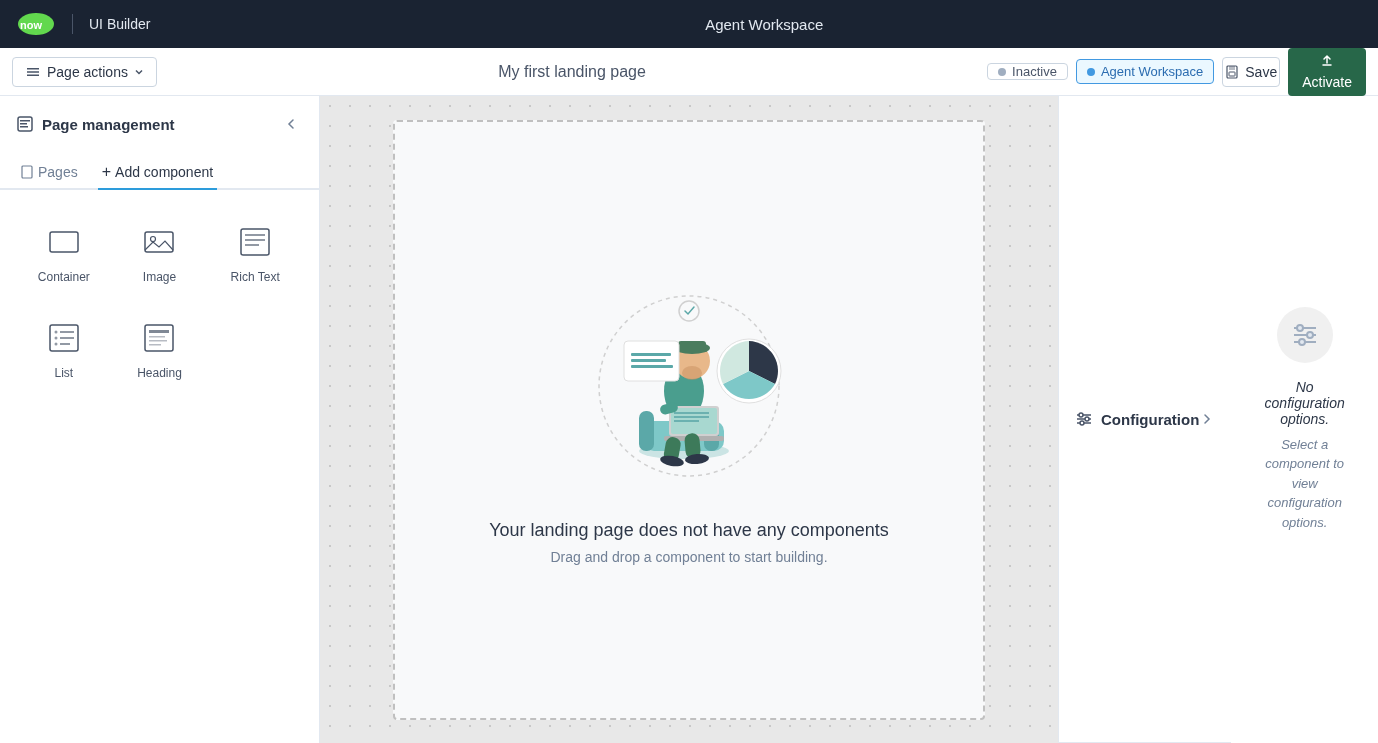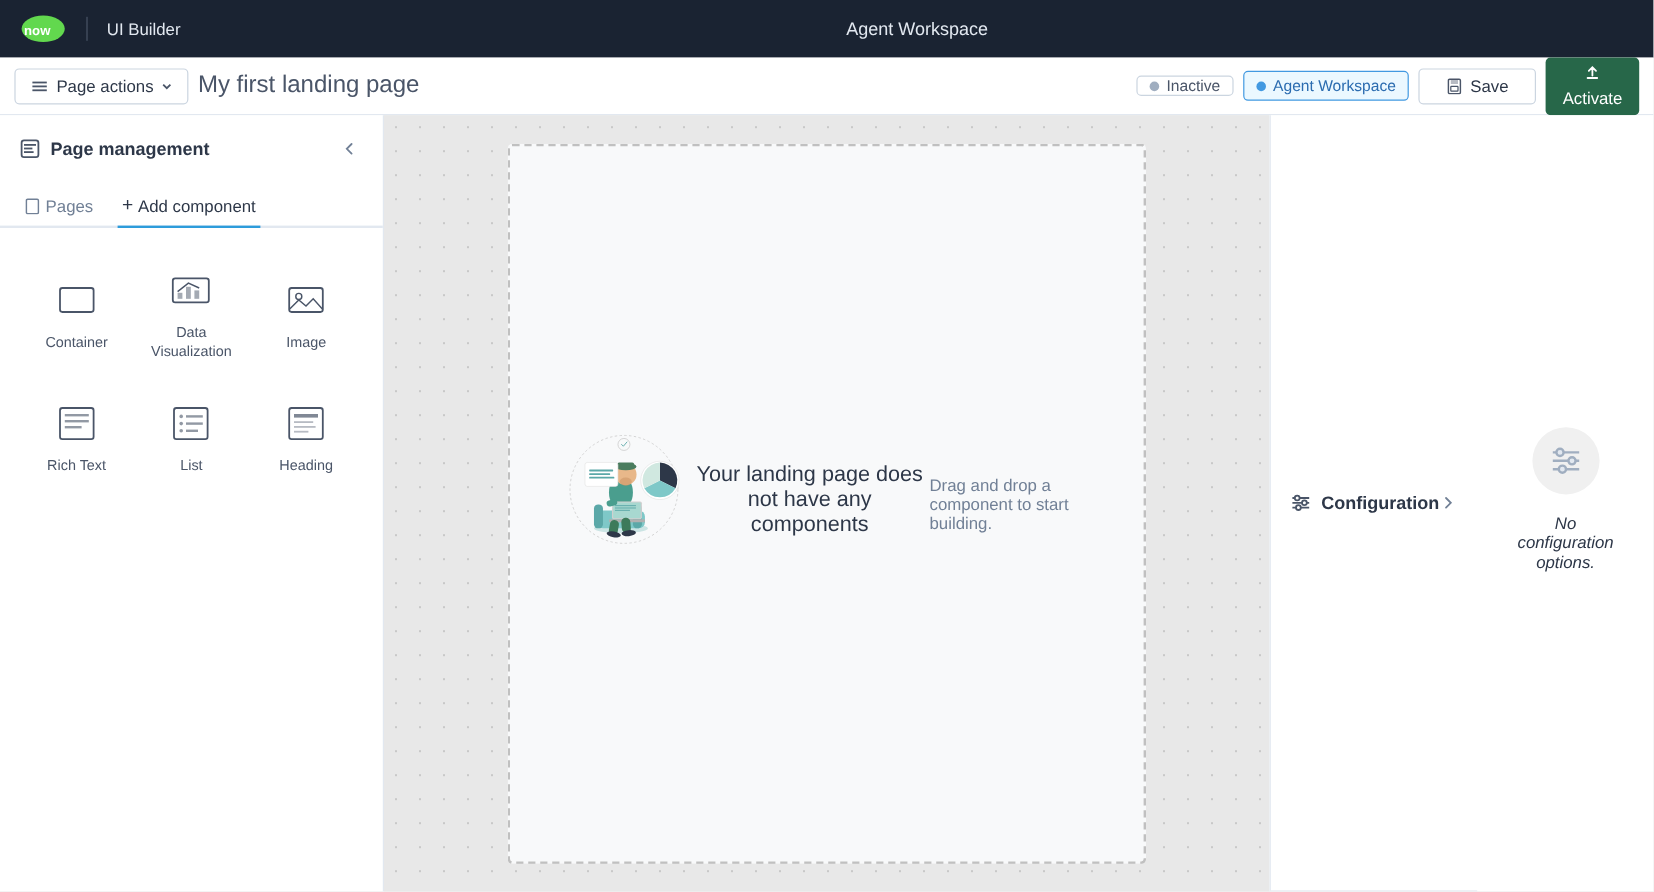--- a/index.html
+++ b/index.html
@@ -55,22 +55,22 @@
       padding: 6px 12px;
       border: 1px solid #cbd5e0;
       background: white;
       border-radius: 4px;
       cursor: pointer;
       font-size: 14px;
       color: #2d3748;
     }
     .actions-center {
       flex: 1;
-      text-align: left;
-      font-size: 20px;
+      text-align: center;
+      font-size: 16px;
       color: #4a5568;
     }
     .actions-right {
       display: flex;
       align-items: center;
       gap: 8px;
     }
     .status-badge {
       display: flex;
       align-items: center;
@@ -96,21 +96,21 @@
       border: 1px solid #4299e1;
       border-radius: 4px;
       font-size: 13px;
       color: #2b6cb0;
       background: #ebf8ff;
     }
     .save-btn {
       display: flex;
       align-items: center;
       gap: 6px;
-      padding: 6px 22px;
+      padding: 6px 2px;
       border: 1px solid #cbd5e0;
       background: white;
       border-radius: 4px;
       cursor: pointer;
       font-size: 14px;
       color: #2d3748;
     }
     .activate-btn {
       display: flex;
       align-items: center;
@@ -226,27 +226,27 @@
       background: #e8e8e8;
       background-image: radial-gradient(#c8c8c8 1px, transparent 1px);
       background-size: 20px 20px;
       display: flex;
       justify-content: center;
       align-items: flex-start;
       padding: 24px;
       overflow-y: auto;
     }
     .canvas-page {
-      width: 532px;
+      width: 592px;
       min-height: 600px;
       background: #f8f9fa;
       border: 2px dashed #c0c0c0;
       border-radius: 4px;
       display: flex;
-      flex-direction: row;
+      flex-direction: column;
       align-items: center;
       justify-content: center;
       padding: 40px;
     }
     .canvas-illustration {
       width: 220px;
       height: 220px;
       margin-bottom: 24px;
     }
     .canvas-main-text {
@@ -412,32 +412,20 @@
 
       <div class="component-item">
         <div class="component-icon">
           <svg width="36" height="36" viewBox="0 0 36 36" fill="none">
             <rect x="4" y="8" width="28" height="20" rx="2" stroke="#4a5568" stroke-width="1.5" fill="none"></rect>
           </svg>
         </div>
         <span class="component-label">Container</span>
       </div>
 
-      <div class="component-item">
-        <div class="component-icon">
-          <svg width="36" height="36" viewBox="0 0 36 36" fill="none">
-            <rect x="3" y="8" width="30" height="20" rx="2" stroke="#4a5568" stroke-width="1.5" fill="none"></rect>
-            <rect x="7" y="20" width="4" height="5" fill="#4a5568" opacity="0.5"></rect>
-            <rect x="14" y="15" width="4" height="10" fill="#4a5568" opacity="0.5"></rect>
-            <rect x="21" y="18" width="4" height="7" fill="#4a5568" opacity="0.5"></rect>
-            <polyline points="7,19 16,12 25,16" stroke="#4a5568" stroke-width="1.2" fill="none"></polyline>
-          </svg>
-        </div>
-        <span class="component-label">Data Visualization</span>
-      </div>
 
       <div class="component-item">
         <div class="component-icon">
           <svg width="36" height="36" viewBox="0 0 36 36" fill="none">
             <rect x="4" y="8" width="28" height="20" rx="2" stroke="#4a5568" stroke-width="1.5" fill="none"></rect>
             <circle cx="12" cy="15" r="2.5" stroke="#4a5568" stroke-width="1.2" fill="none"></circle>
             <polyline points="4,26 12,18 18,23 24,17 32,26" stroke="#4a5568" stroke-width="1.2" fill="none"></polyline>
           </svg>
         </div>
         <span class="component-label">Image</span>
@@ -568,16 +556,17 @@
         <svg width="28" height="28" viewBox="0 0 28 28" fill="none">
           <line x1="3" y1="7" x2="25" y2="7" stroke="#a0aec0" stroke-width="2"></line>
           <circle cx="9" cy="7" r="3" fill="#e2e8f0" stroke="#a0aec0" stroke-width="2"></circle>
           <line x1="3" y1="14" x2="25" y2="14" stroke="#a0aec0" stroke-width="2"></line>
           <circle cx="19" cy="14" r="3" fill="#e2e8f0" stroke="#a0aec0" stroke-width="2"></circle>
           <line x1="3" y1="21" x2="25" y2="21" stroke="#a0aec0" stroke-width="2"></line>
           <circle cx="11" cy="21" r="3" fill="#e2e8f0" stroke="#a0aec0" stroke-width="2"></circle>
         </svg>
       </div>
       <p class="config-no-options">No configuration options.</p>
+      <p class="config-hint">Select a component to view configuration options.</p>
     </div>
   </aside>
 
 </div>
 
 </body></html>

